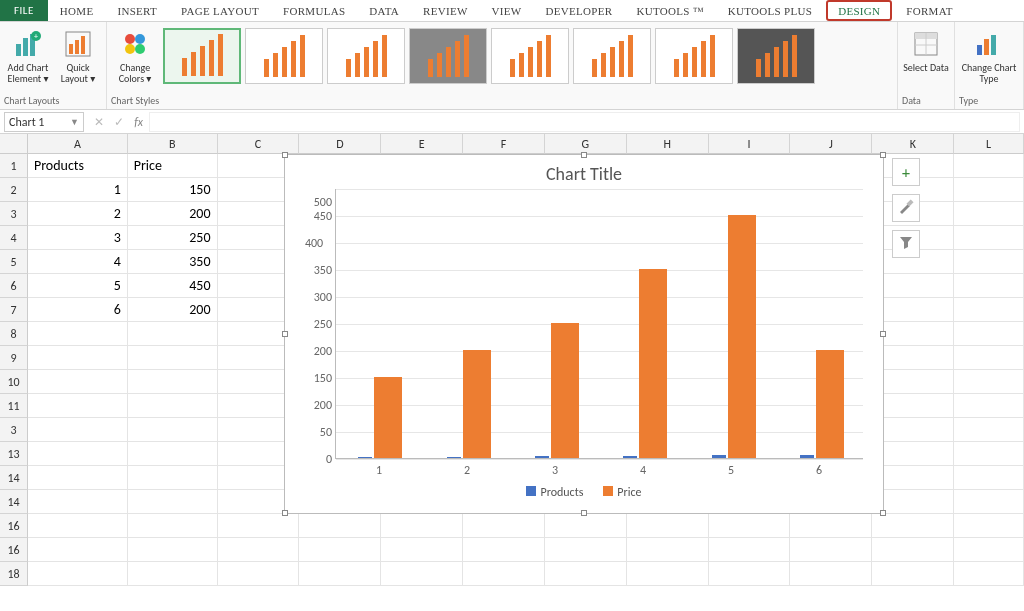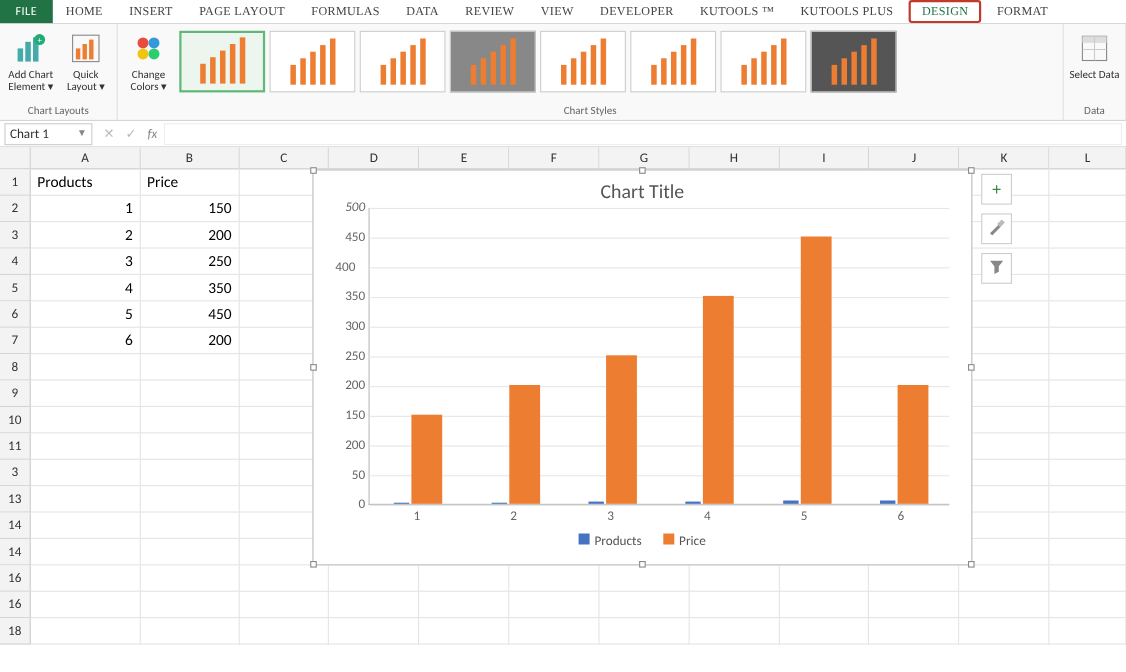--- a/index.html
+++ b/index.html
@@ -8,21 +8,21 @@
   
   .ribbon-tabs { display: flex; align-items: stretch; height: 22px; background: #fff; border-bottom: 1px solid #d4d4d4; font-size: 11px; }
   .file-tab { background: #217346; color: #fff; padding: 0 14px; display: flex; align-items: center; font-weight: 400; letter-spacing: 0.5px; }
   .tab { padding: 0 12px; display: flex; align-items: center; color: #444; cursor: pointer; text-transform: uppercase; letter-spacing: 0.3px; font-family: Liberation Serif, serif; }
   .tab.highlighted { color: #217346; border: 2px solid #c0392b; border-radius: 3px; padding: 0 10px; margin: 0 2px; }
 
   
   .ribbon { display: flex; height: 88px; border-bottom: 1px solid #d4d4d4; background: #f9f9f9; }
   .ribbon-group { display: flex; flex-direction: column; justify-content: space-between; border-right: 1px solid #e0e0e0; padding: 2px 4px 0 4px; }
   .group-content { display: flex; align-items: flex-start; gap: 2px; height: 70px; }
-  .group-label { text-align: center; font-size: 10px; color: #666; padding-bottom: 2px; }
+  .group-label { text-align: left; font-size: 10px; color: #666; padding-bottom: 2px; }
   .big-btn { display: flex; flex-direction: column; align-items: center; justify-content: flex-start; width: 48px; height: 68px; padding-top: 4px; cursor: pointer; text-align: center; font-size: 10px; line-height: 11px; color: #333; }
   .big-btn .icon-slot { width: 32px; height: 32px; display: flex; align-items: center; justify-content: center; margin-bottom: 2px; }
   .big-btn.wide { width: 60px; }
   .style-thumb { width: 78px; height: 56px; border: 1px solid #ccc; background: #fff; margin: 4px 2px 0 2px; cursor: pointer; position: relative; display: flex; align-items: flex-end; justify-content: center; padding: 4px 6px 6px 6px; gap:4px; }
   .style-thumb.selected { border: 2px solid #5fb878; background:#ecf6ee; }
   .style-thumb .mini-bar { width: 5px; background: #ed7d31; }
   .style-thumb.dark { background:#555; }
   .style-thumb.gray { background:#888; }
   .styles-row { display:flex; flex-wrap: nowrap; }
 
@@ -204,20 +204,35 @@
               <line x1="3" y1="15" x2="25" y2="15" stroke="#ccc"></line>
               <line x1="14" y1="3" x2="14" y2="25" stroke="#ccc"></line>
             </svg>
         </div>
         <span>Select Data</span>
       </div>
     </div>
     <div class="group-label">Data</div>
   </div>
 
+  <div class="ribbon-group">
+    <div class="group-content">
+      <div class="big-btn wide">
+        <div class="icon-slot">
+          <svg width="30" height="30">
+              <rect x="3" y="16" width="5" height="10" fill="#4472c4"></rect>
+              <rect x="10" y="10" width="5" height="16" fill="#ed7d31"></rect>
+              <rect x="17" y="6" width="5" height="20" fill="#4aa"></rect>
+            </svg>
+        </div>
+        <span>Change Chart Type</span>
+      </div>
+    </div>
+    <div class="group-label">Type</div>
+  </div>
 </div>
 
 <div class="formula-row">
   <div class="name-box">
     <span>Chart 1</span>
     <span class="dd">▼</span>
   </div>
   <div class="fx-icons">
     <span>✕</span>
     <span>✓</span>
@@ -532,21 +547,21 @@
         <div class="ytick" style="top: 135px;">250</div>
         <div class="gridline" style="top: 108px;"></div>
         <div class="ytick" style="top: 108px;">300</div>
         <div class="gridline" style="top: 81px;"></div>
         <div class="ytick" style="top: 81px;">350</div>
         <div class="gridline" style="top: 54px;"></div>
         <div class="ytick" style="top: 54px; text-align: center;">400</div>
         <div class="gridline" style="top: 27px;"></div>
         <div class="ytick" style="top: 27px;">450</div>
         <div class="gridline" style="top: 0px;"></div>
-        <div class="ytick" style="top: 0px; font-style: italic;">500</div>
+        <div class="ytick" style="top: 13px;">500</div>
         <div class="bar-group" style="left: 22.1667px;">
           <div class="bar products" style="height: 0.54px;"></div>
           <div class="bar price" style="height: 81px;"></div>
         </div>
         <div class="bar-group" style="left: 110.5px;">
           <div class="bar products" style="height: 1.08px;"></div>
           <div class="bar price" style="height: 108px;"></div>
         </div>
         <div class="bar-group" style="left: 198.833px;">
           <div class="bar products" style="height: 1.62px;"></div>

